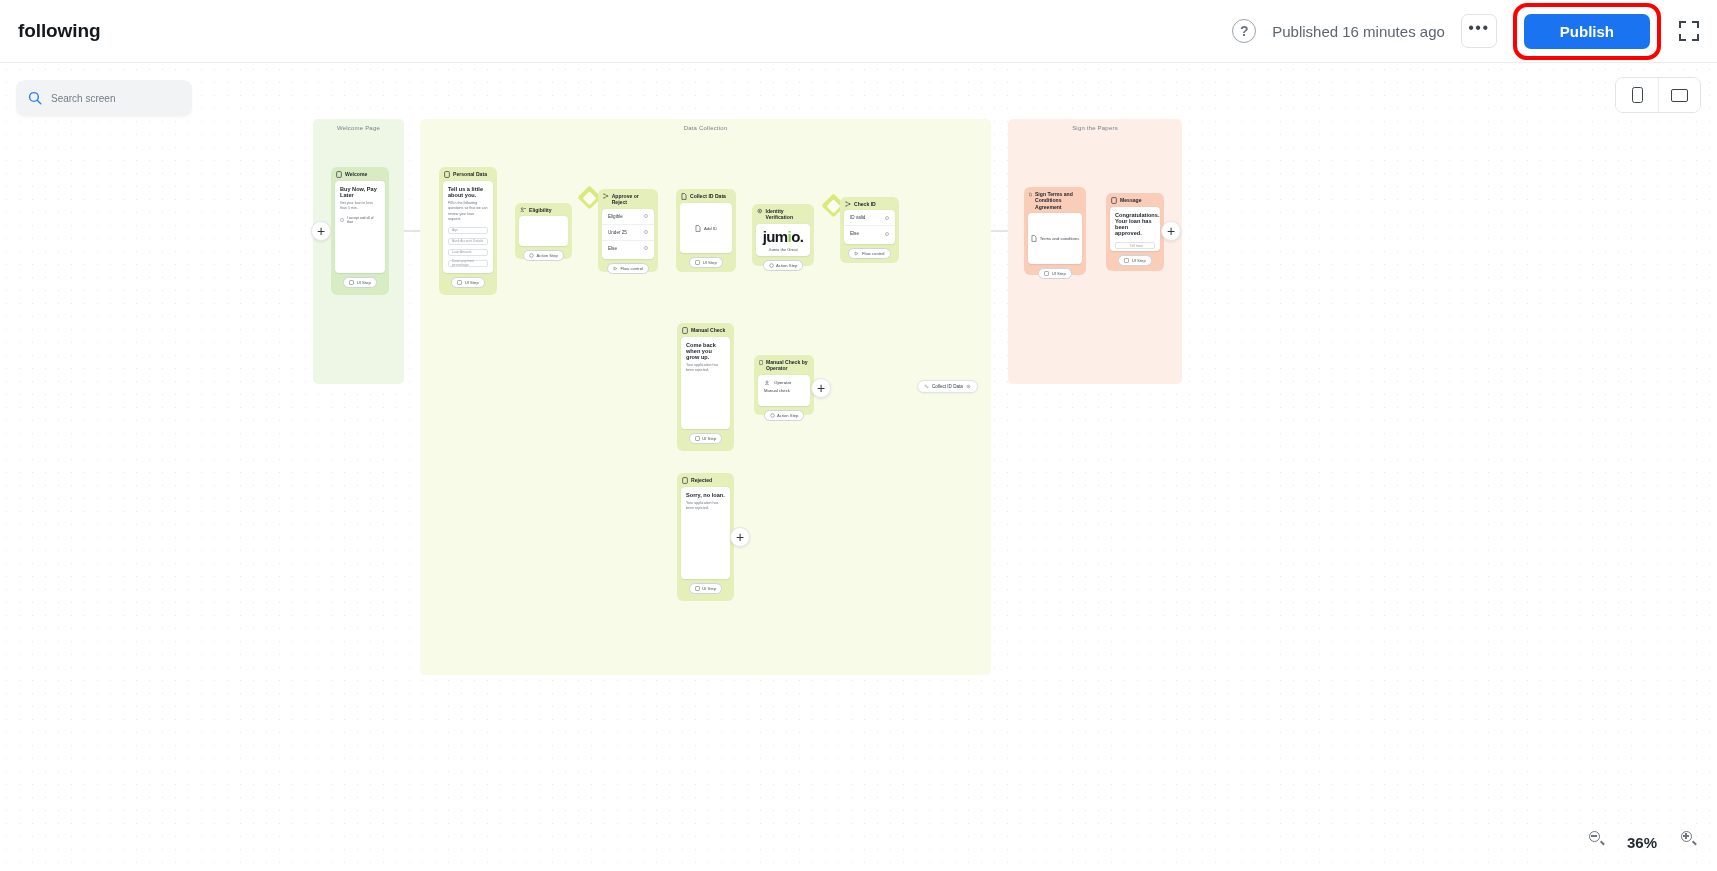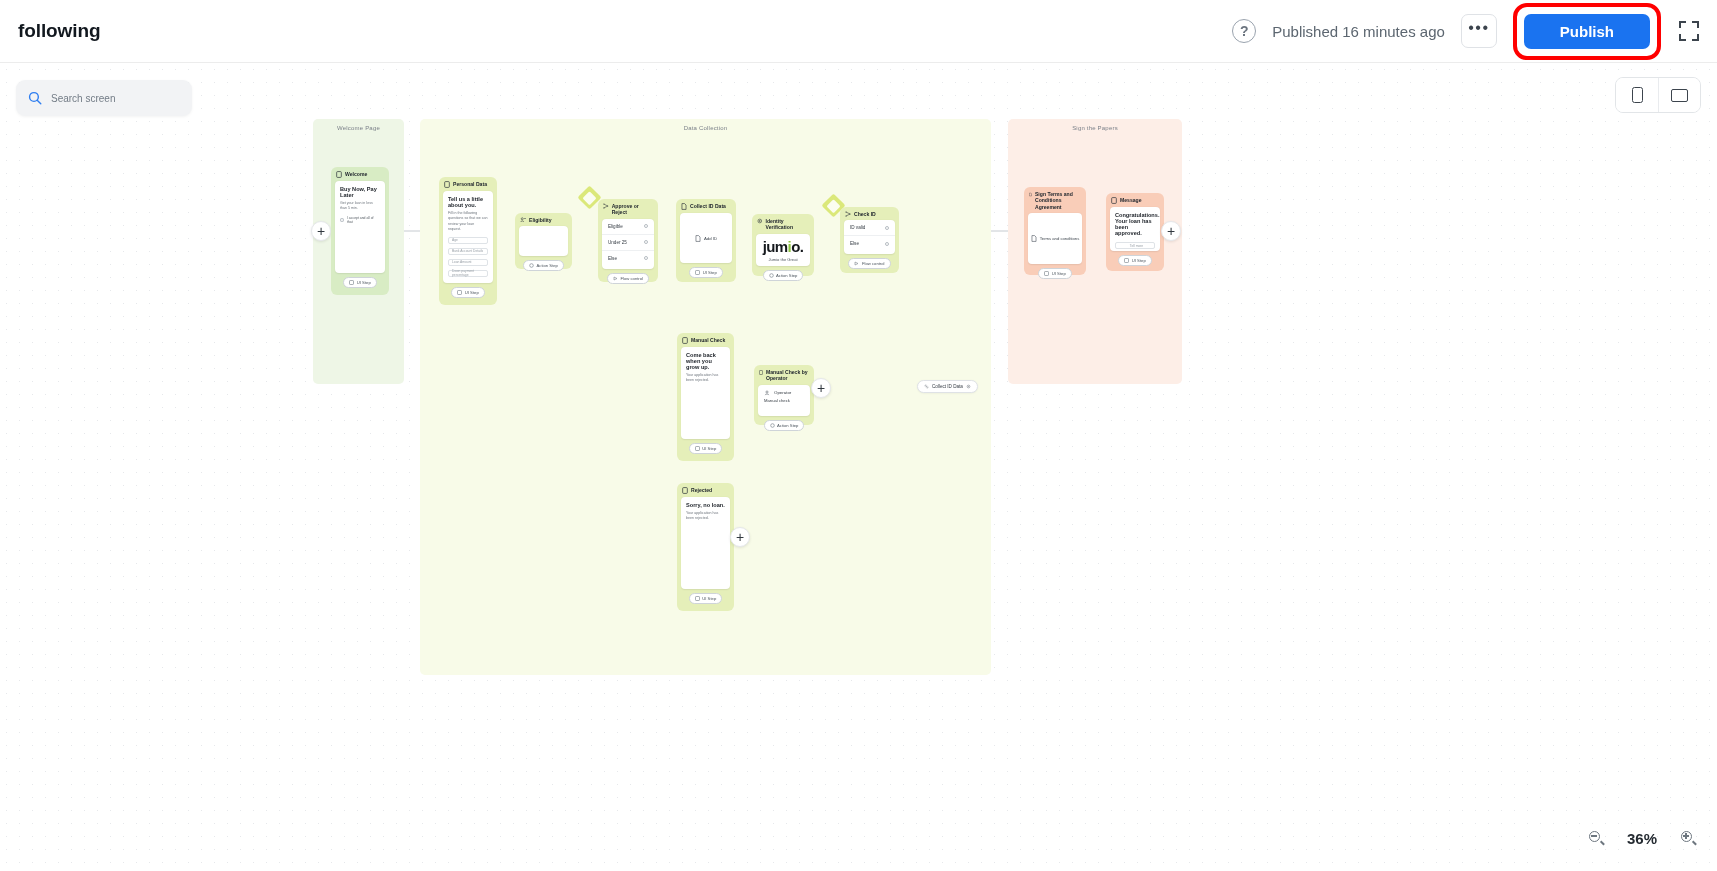--- a/index.html
+++ b/index.html
@@ -134,21 +134,21 @@
     display: flex; justify-content: center; padding: 4px 0 5px 0;
   }
   .chip {
     display: inline-flex; align-items: center; gap: 2.5px;
     border: 0.7px solid #cfd4d9; background: #fff; border-radius: 8px;
     padding: 2px 5px; font-size: 4.2px; color: #4b545d; white-space: nowrap;
   }
 
   
   .n-green { background: #d8ecc4; }
-  .n-lime  { background: #e5efb9; margin-top: 10px; }
+  .n-lime  { background: #e5efb9; }
   .n-peach { background: #f9cdb8; }
 
   .scr-title { font-size: 5.6px; font-weight: 700; color: #1b2027; }
   .scr-sub   { font-size: 3.6px; color: #6e757d; line-height: 1.5; }
   .field {
     height: 7px; border: 0.7px solid #dfe3e7; border-radius: 2px;
     margin-top: 4px; font-size: 3.3px; color: #9aa1a8;
     display: flex; align-items: center; padding-left: 3px;
   }
   .radio-row { display: flex; align-items: center; gap: 3px; margin-top: 4px; }
@@ -199,21 +199,21 @@
 
   .op-row { display:flex; align-items:center; gap:4px; padding: 5px 6px 2px 6px; }
   .op-name { font-size: 4.4px; color:#343b43; }
   .op-sub { font-size: 4.2px; color:#343b43; padding: 0 6px 5px 6px; }
 
   svg.edges { position:absolute; left:0; top:0; width:1717px; height:808px; pointer-events:none; }
 
   
   .zoom-bar {
     position: absolute; right: 16px; bottom: 20px;
-    display: flex; align-items: center; gap: 14px; z-index: 30;
+    display: flex; align-items: flex-end; gap: 14px; z-index: 30;
   }
   .zoom-btn {
     width: 26px; height: 26px; display:flex; align-items:center; justify-content:center;
     cursor:pointer; color:#6d767f;
   }
   .zoom-level { font-size: 15px; color: #242a31; font-weight: 600; min-width: 38px; text-align:center;}
   .mag { position: relative; width: 15px; height: 15px; }
   .mag .lens { position:absolute; width: 11px; height: 11px; border: 1.7px solid #6d767f; border-radius: 50%; top:0; left:0;}
   .mag .hdl { position:absolute; width: 5px; height: 1.7px; background:#6d767f; transform: rotate(45deg); bottom: 1.5px; right: -1px;}
   .mag .bar-h { position:absolute; width: 6px; height:1.5px; background:#6d767f; top: 4.6px; left: 2.5px;}

